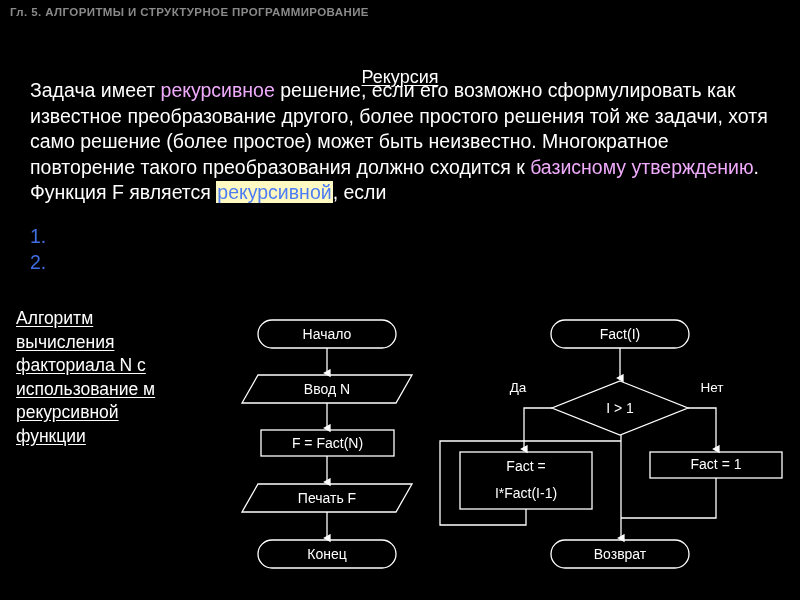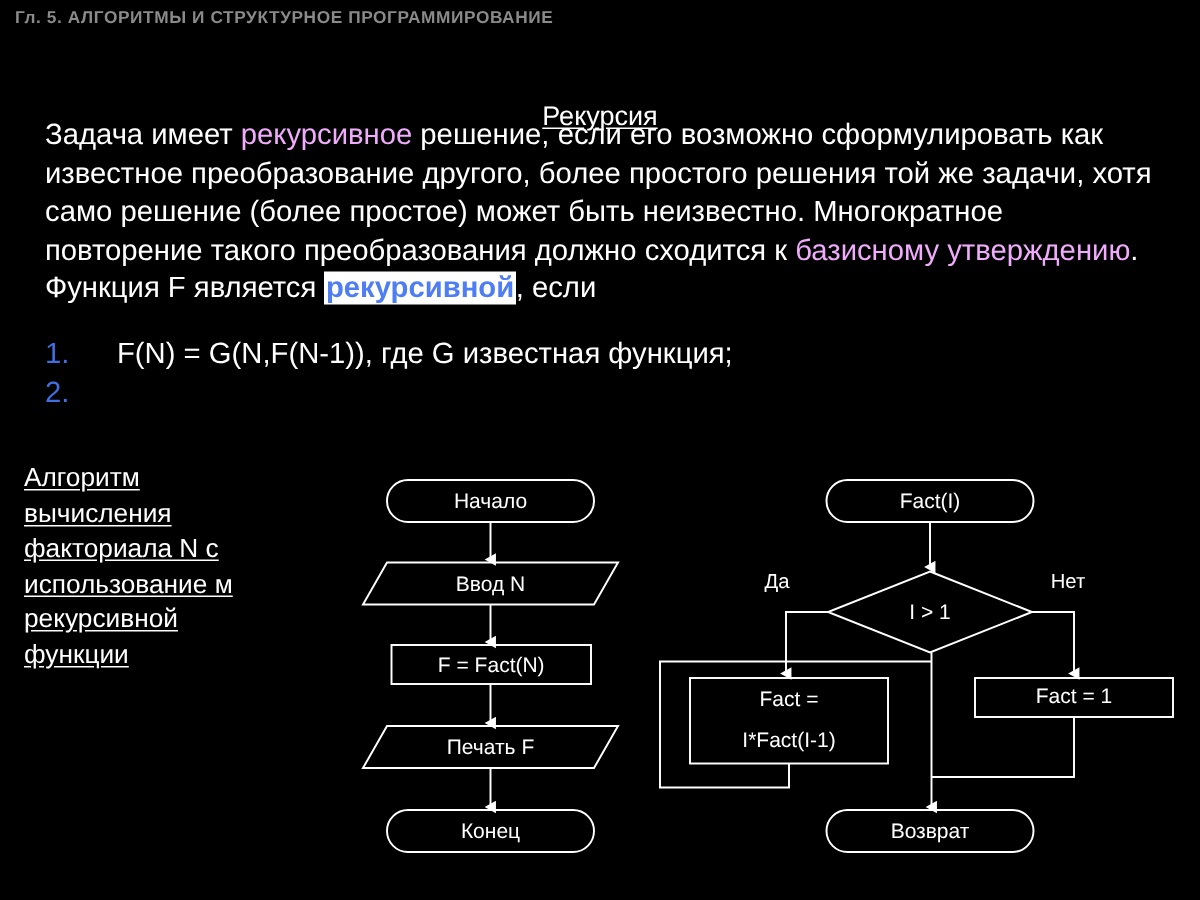--- a/index.html
+++ b/index.html
@@ -52,22 +52,22 @@
     width: 742px;
     font-size: 19.5px;
     line-height: 25.5px;
     color: #ffffff;
   }
   .em-italic {
     color: #f0abfc;
   }
   .em-bold-hl {
     color: #4f7df3;
-    font-weight: bold;
-    background: #ffffff;
+    font-weight: normal;
+    background: #fef9c3;
     padding: 0 1px;
     text-align: center;
   }
 
   
   #numbered-list {
     position: absolute;
     left: 30px;
     top: 224px;
     width: 700px;
@@ -141,21 +141,20 @@
   <span>Рекурсия</span>
 </div>
 
 <div id="body-text">
   <span>Задача имеет </span><span class="em-italic">рекурсивное</span><span> решение, если его возможно сформулировать как известное преобразование другого, более простого решения той же задачи, хотя само решение (более простое) может быть неизвестно. Многократное повторение такого преобразования должно сходится к </span><span class="em-italic">базисному утверждению</span><span>. Функция F является </span><span class="em-bold-hl">рекурсивной</span><span>, если</span>
 </div>
 
 <div id="numbered-list">
   <div class="num-row">
     <span class="num-marker">1.</span>
-    <span class="num-text">F(N) = G(N,F(N-1)), где G известная функция;</span>
   </div>
   <div class="num-row">
     <span class="num-marker">2.</span>
   </div>
 </div>
 
 <div id="algo-caption">
   <span>Алгоритм вычисления факториала N с использование м рекурсивной функции</span>
 </div>
 

